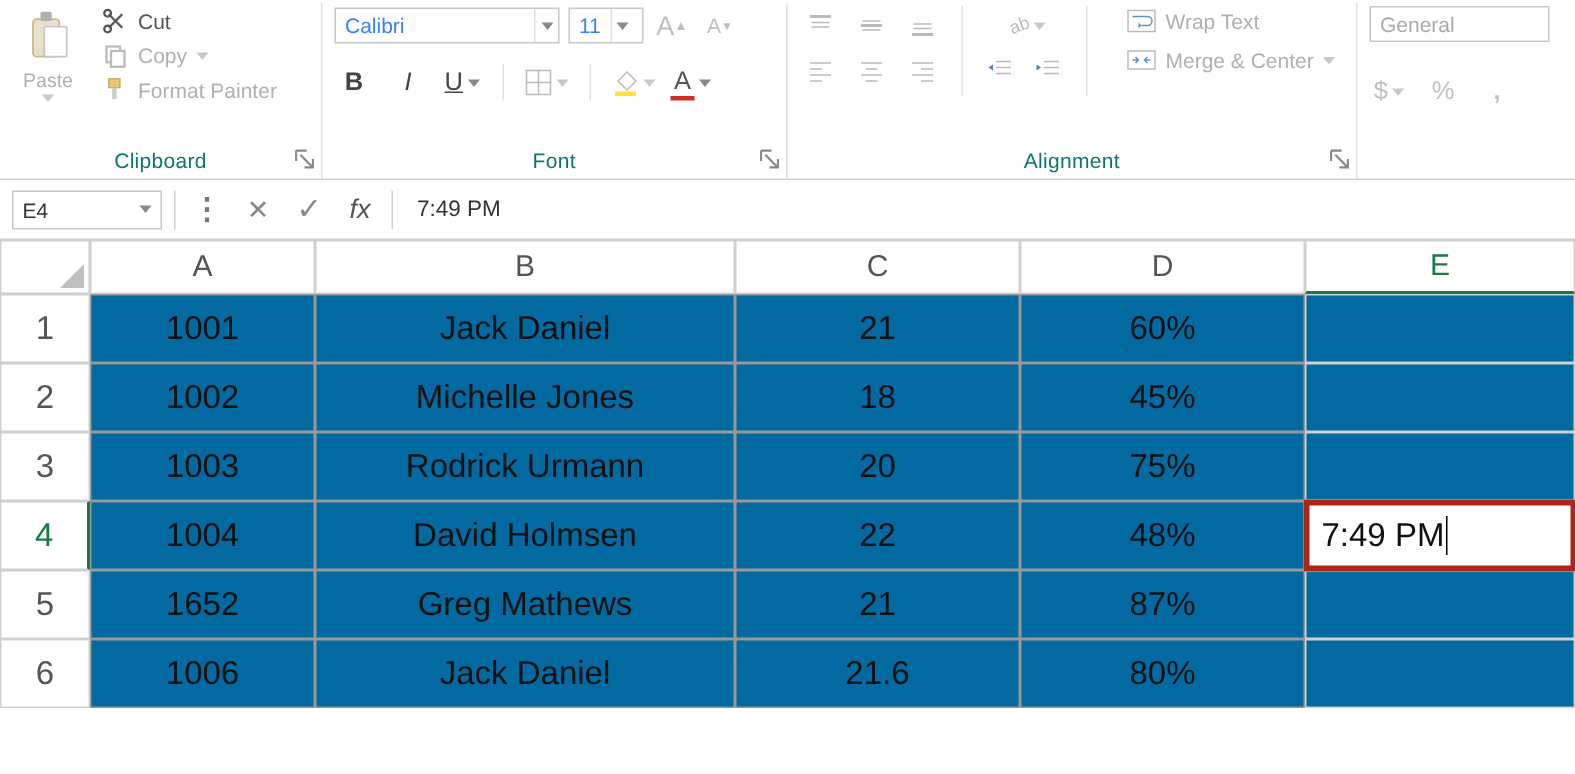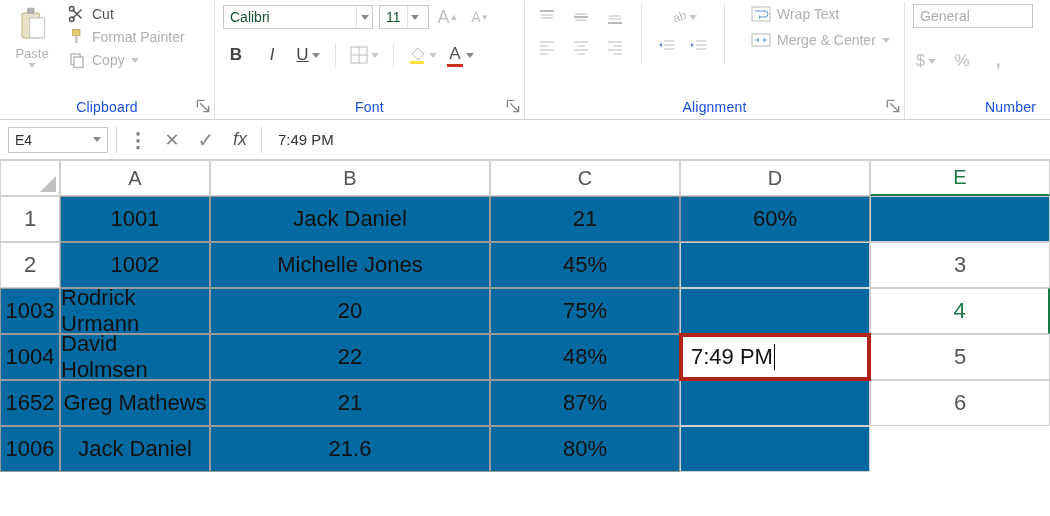--- a/index.html
+++ b/index.html
@@ -2,36 +2,36 @@
 <html><head>
 <meta charset="utf-8">
 <style>
   * { box-sizing: border-box; margin: 0; padding: 0; font-family: "Segoe UI", Arial, sans-serif; }
   body { background: #fff; width: 1050px; height: 516px; overflow: hidden; color: #333; user-select: none; }
 
   
   .ribbon { display: flex; border-bottom: 1px solid #d0d0d0; height: 120px; padding-top: 2px; }
   .group { border-right: 1px solid #e0e0e0; padding: 2px 8px 0 8px; display: flex; flex-direction: column; justify-content: space-between; position: relative; }
   .group-body { flex: 1; display: flex; align-items: flex-start; gap: 8px; }
-  .group-label { text-align: center; font-size: 14px; color: #1d4ed8; padding: 2px 0 4px; letter-spacing: .2px; }
+  .group-label { text-align: center; font-size: 14px; color: #0f766e; padding: 2px 0 4px; letter-spacing: .2px; }
   .dlg-launcher { position: absolute; right: 4px; bottom: 6px; width: 14px; height: 14px; }
   .dlg-launcher svg { width: 14px; height: 14px; fill: #888; }
 
   .vbtn { display: flex; flex-direction: column; align-items: center; justify-content: center; gap: 2px; min-width: 48px; color: #444; font-size: 13px; }
   .vbtn .ico { width: 34px; height: 40px; display: flex; align-items: center; justify-content: center; }
   .stack { display: flex; flex-direction: column; gap: 3px; }
   .hbtn { display: flex; align-items: center; gap: 6px; font-size: 14px; color: #555; padding: 1px 4px; white-space: nowrap; }
   .hbtn.dis, .vbtn.dis, .dis { color: #b0b0b0; }
   .caret { width: 0; height: 0; border-left: 4px solid transparent; border-right: 4px solid transparent; border-top: 5px solid #888; display: inline-block; }
   .caret.dis { border-top-color: #c8c8c8; }
   .sep { width: 1px; background: #e0e0e0; height: 60px; margin: 0 4px; }
 
   .font-row1 { display: flex; align-items: center; gap: 6px; }
   .combo { display: flex; align-items: center; border: 1px solid #c8c8c8; height: 24px; background: #fff; }
-  .combo span.val { padding: 0 6px; font-size: 14px; color: #14532d; }
+  .combo span.val { padding: 0 6px; font-size: 14px; color: #3b82f6; }
   .combo .arr { width: 16px; display: flex; align-items: center; justify-content: center; border-left: 1px solid #e0e0e0; height: 100%; }
   .font-row2 { display: flex; align-items: center; gap: 10px; margin-top: 12px; }
   .glyph-btn { min-width: 26px; height: 26px; display: flex; align-items: center; justify-content: center; font-size: 17px; color: #444; font-family: "Times New Roman", serif; }
   .glyph-btn.b { font-weight: bold; }
   .glyph-btn.i { font-style: italic; }
   .glyph-btn.u { text-decoration: underline; }
   .glyph-btn.dis { color: #c0c0c0; }
 
   .align-grid { display: grid; grid-template-columns: repeat(3, 28px); grid-template-rows: repeat(2, 26px); gap: 4px 6px; }
   .align-grid .glyph-btn { font-size: 14px; }
@@ -92,35 +92,35 @@
                 <path d="M6 6 L18 18 M18 6 L6 18" stroke="#555" stroke-width="2"></path>
                 <circle cx="5" cy="19" r="3" fill="none" stroke="#555" stroke-width="2"></circle>
                 <circle cx="5" cy="5" r="3" fill="none" stroke="#555" stroke-width="2"></circle>
               </svg>
             </span>
           <span>Cut</span>
         </div>
         <div class="hbtn dis">
           <span>
               <svg width="18" height="18" viewBox="0 0 24 24">
-                <rect x="6" y="2" width="10" height="8" fill="#e8c878" stroke="#c0a050"></rect>
-                <rect x="9" y="10" width="4" height="10" fill="#ccc"></rect>
-              </svg>
-            </span>
-          <span>Format Painter</span>
+                <rect x="4" y="4" width="12" height="14" fill="none" stroke="#bbb" stroke-width="2"></rect>
+                <rect x="8" y="8" width="12" height="14" fill="#fff" stroke="#bbb" stroke-width="2"></rect>
+              </svg>
+            </span>
+          <span>Copy</span>
+          <span class="caret dis"></span>
         </div>
         <div class="hbtn dis">
           <span>
               <svg width="18" height="18" viewBox="0 0 24 24">
-                <rect x="4" y="4" width="12" height="14" fill="none" stroke="#bbb" stroke-width="2"></rect>
-                <rect x="8" y="8" width="12" height="14" fill="#fff" stroke="#bbb" stroke-width="2"></rect>
-              </svg>
-            </span>
-          <span>Copy</span>
-          <span class="caret dis"></span>
+                <rect x="6" y="2" width="10" height="8" fill="#e8c878" stroke="#c0a050"></rect>
+                <rect x="9" y="10" width="4" height="10" fill="#ccc"></rect>
+              </svg>
+            </span>
+          <span>Format Painter</span>
         </div>
       </div>
     </div>
     <div class="group-label">Clipboard</div>
     <div class="dlg-launcher">
         <svg viewBox="0 0 10 10">
           <path d="M1 1 H6 M1 1 V6 M3 3 L9 9 M9 5 V9 H5" stroke="#888" fill="none"></path>
         </svg>
       </div>
   </div>
@@ -316,21 +316,20 @@
             <span class="caret dis" style="margin-left:3px"></span>
           </div>
         <div class="glyph-btn dis">
             <span>%</span>
           </div>
         <div class="glyph-btn dis">
             <span style="font-weight:bold">,</span>
           </div>
       </div>
     </div>
-    <div class="group-label" style="text-align:right;padding-right:6px">Number</div>
   </div>
 </div>
 
 <div class="fbar">
   <div class="namebox">
     <span>E4</span>
     <span class="caret"></span>
   </div>
   <div style="width:1px;height:26px;background:#d0d0d0"></div>
   <div class="fb-btn" style="font-size:20px;font-weight:bold">⋮</div>
@@ -387,20 +386,23 @@
   <div class="rhdr">
       <span>2</span>
     </div>
   <div class="cell">
       <span>1002</span>
     </div>
   <div class="cell colB">
       <span>Michelle Jones</span>
     </div>
   <div class="cell">
+      <span>18</span>
+    </div>
+  <div class="cell">
       <span>45%</span>
     </div>
   <div class="cell colE">
       <span></span>
     </div>
 
   <div class="rhdr">
       <span>3</span>
     </div>
   <div class="cell">

